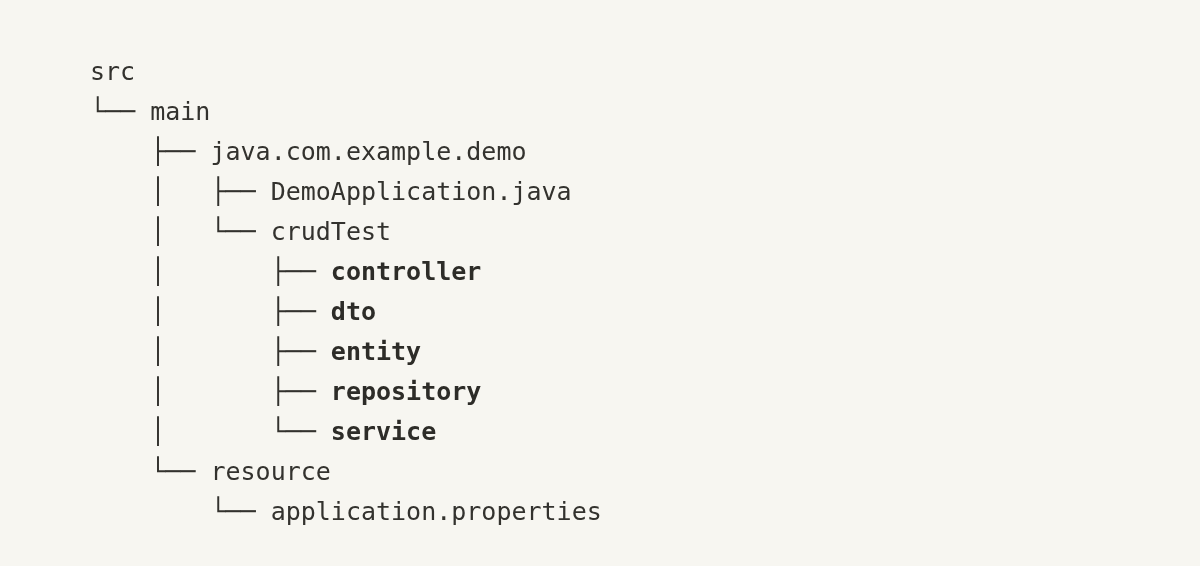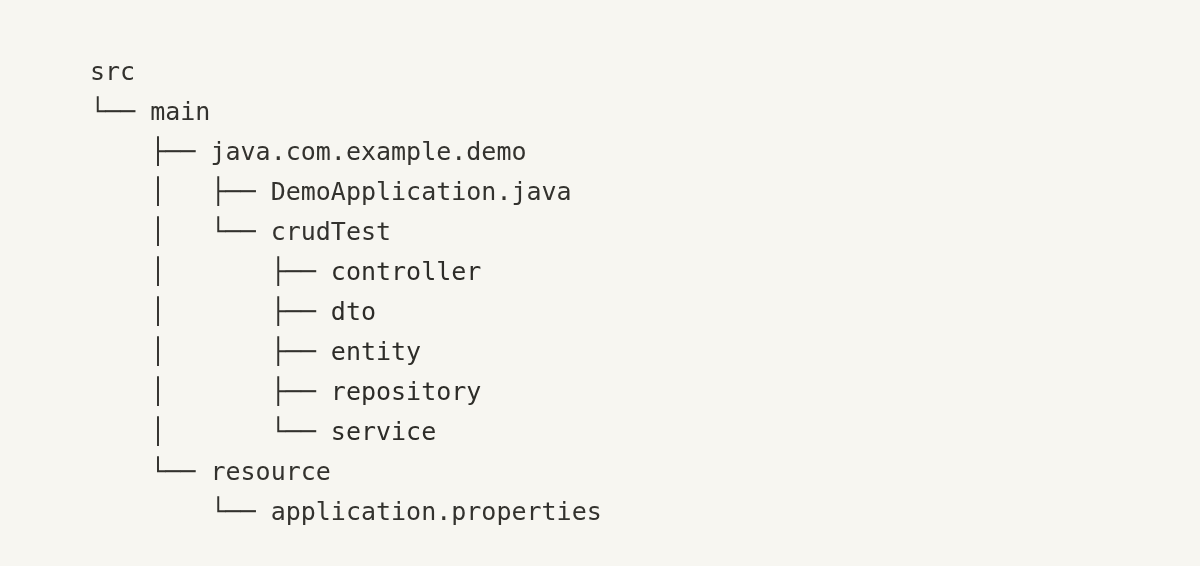--- a/index.html
+++ b/index.html
@@ -34,21 +34,21 @@
     white-space: pre;
     font-weight: 400;
     color: #33322e;
   }
   .tree-label {
     white-space: pre;
     font-weight: 400;
     color: #33322e;
   }
   .tree-label.bold {
-    font-weight: 400;
+    font-weight: 700;
     color: #2d2c28;
     text-align: center;
   }
 </style>
 </head>
 <body style="background: rgb(247, 246, 241);">
 
 <div id="tree-root" style="color: rgb(51, 50, 46);"><div class="tree-line"><span class="tree-prefix"></span><span class="tree-label">src</span></div><div class="tree-line"><span class="tree-prefix">└── </span><span class="tree-label">main</span></div><div class="tree-line"><span class="tree-prefix">    ├── </span><span class="tree-label">java.com.example.demo</span></div><div class="tree-line"><span class="tree-prefix">    │   ├── </span><span class="tree-label">DemoApplication.java</span></div><div class="tree-line"><span class="tree-prefix">    │   └── </span><span class="tree-label">crudTest</span></div><div class="tree-line"><span class="tree-prefix">    │       ├── </span><span class="tree-label bold" style="color: rgb(45, 44, 40);">controller</span></div><div class="tree-line"><span class="tree-prefix">    │       ├── </span><span class="tree-label bold" style="color: rgb(45, 44, 40);">dto</span></div><div class="tree-line"><span class="tree-prefix">    │       ├── </span><span class="tree-label bold" style="color: rgb(45, 44, 40);">entity</span></div><div class="tree-line"><span class="tree-prefix">    │       ├── </span><span class="tree-label bold" style="color: rgb(45, 44, 40);">repository</span></div><div class="tree-line"><span class="tree-prefix">    │       └── </span><span class="tree-label bold" style="color: rgb(45, 44, 40);">service</span></div><div class="tree-line"><span class="tree-prefix">    └── </span><span class="tree-label">resource</span></div><div class="tree-line"><span class="tree-prefix">        └── </span><span class="tree-label">application.properties</span></div></div>
 
 </body></html>

